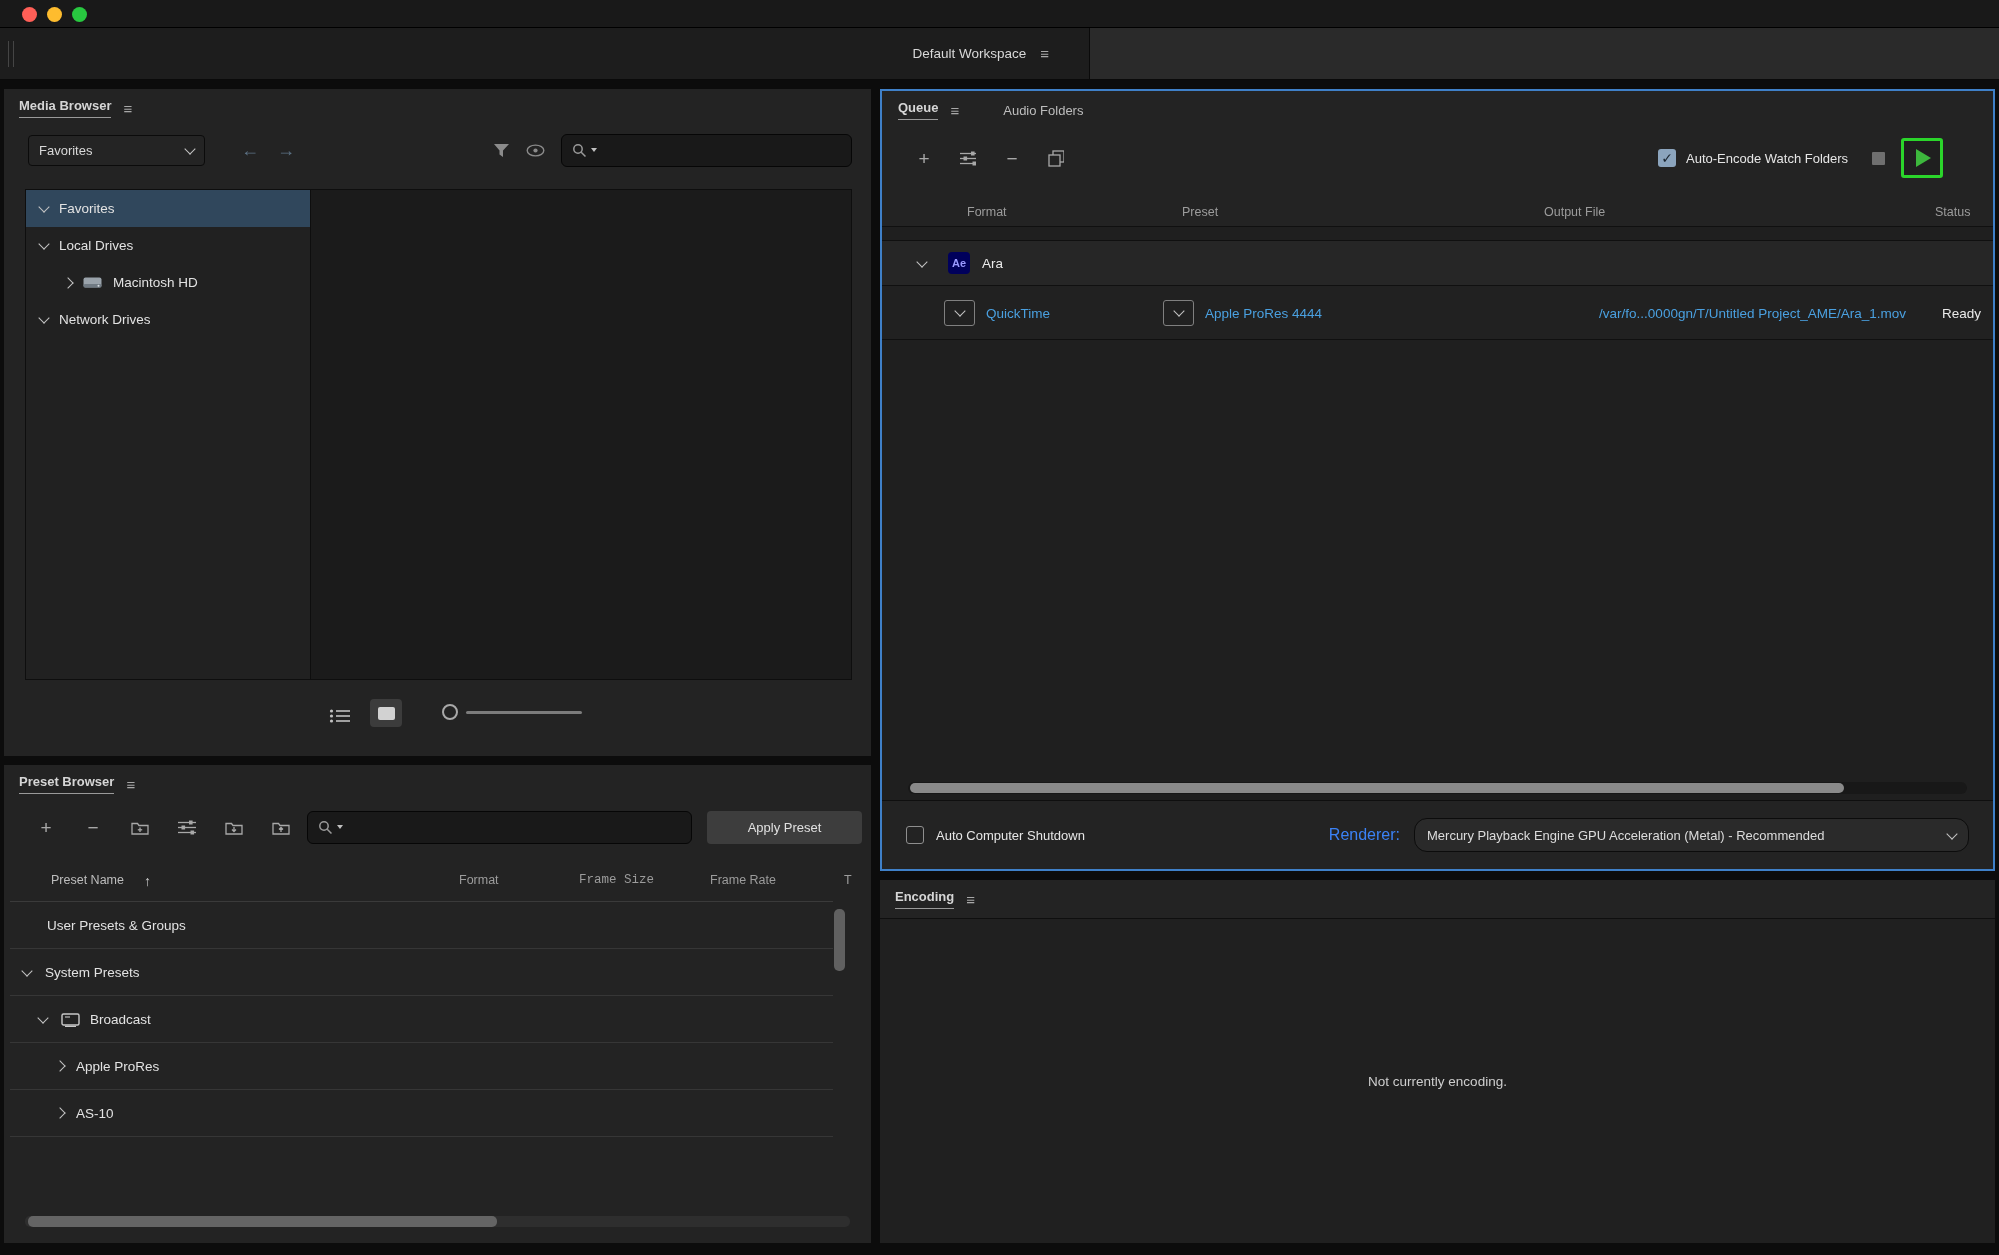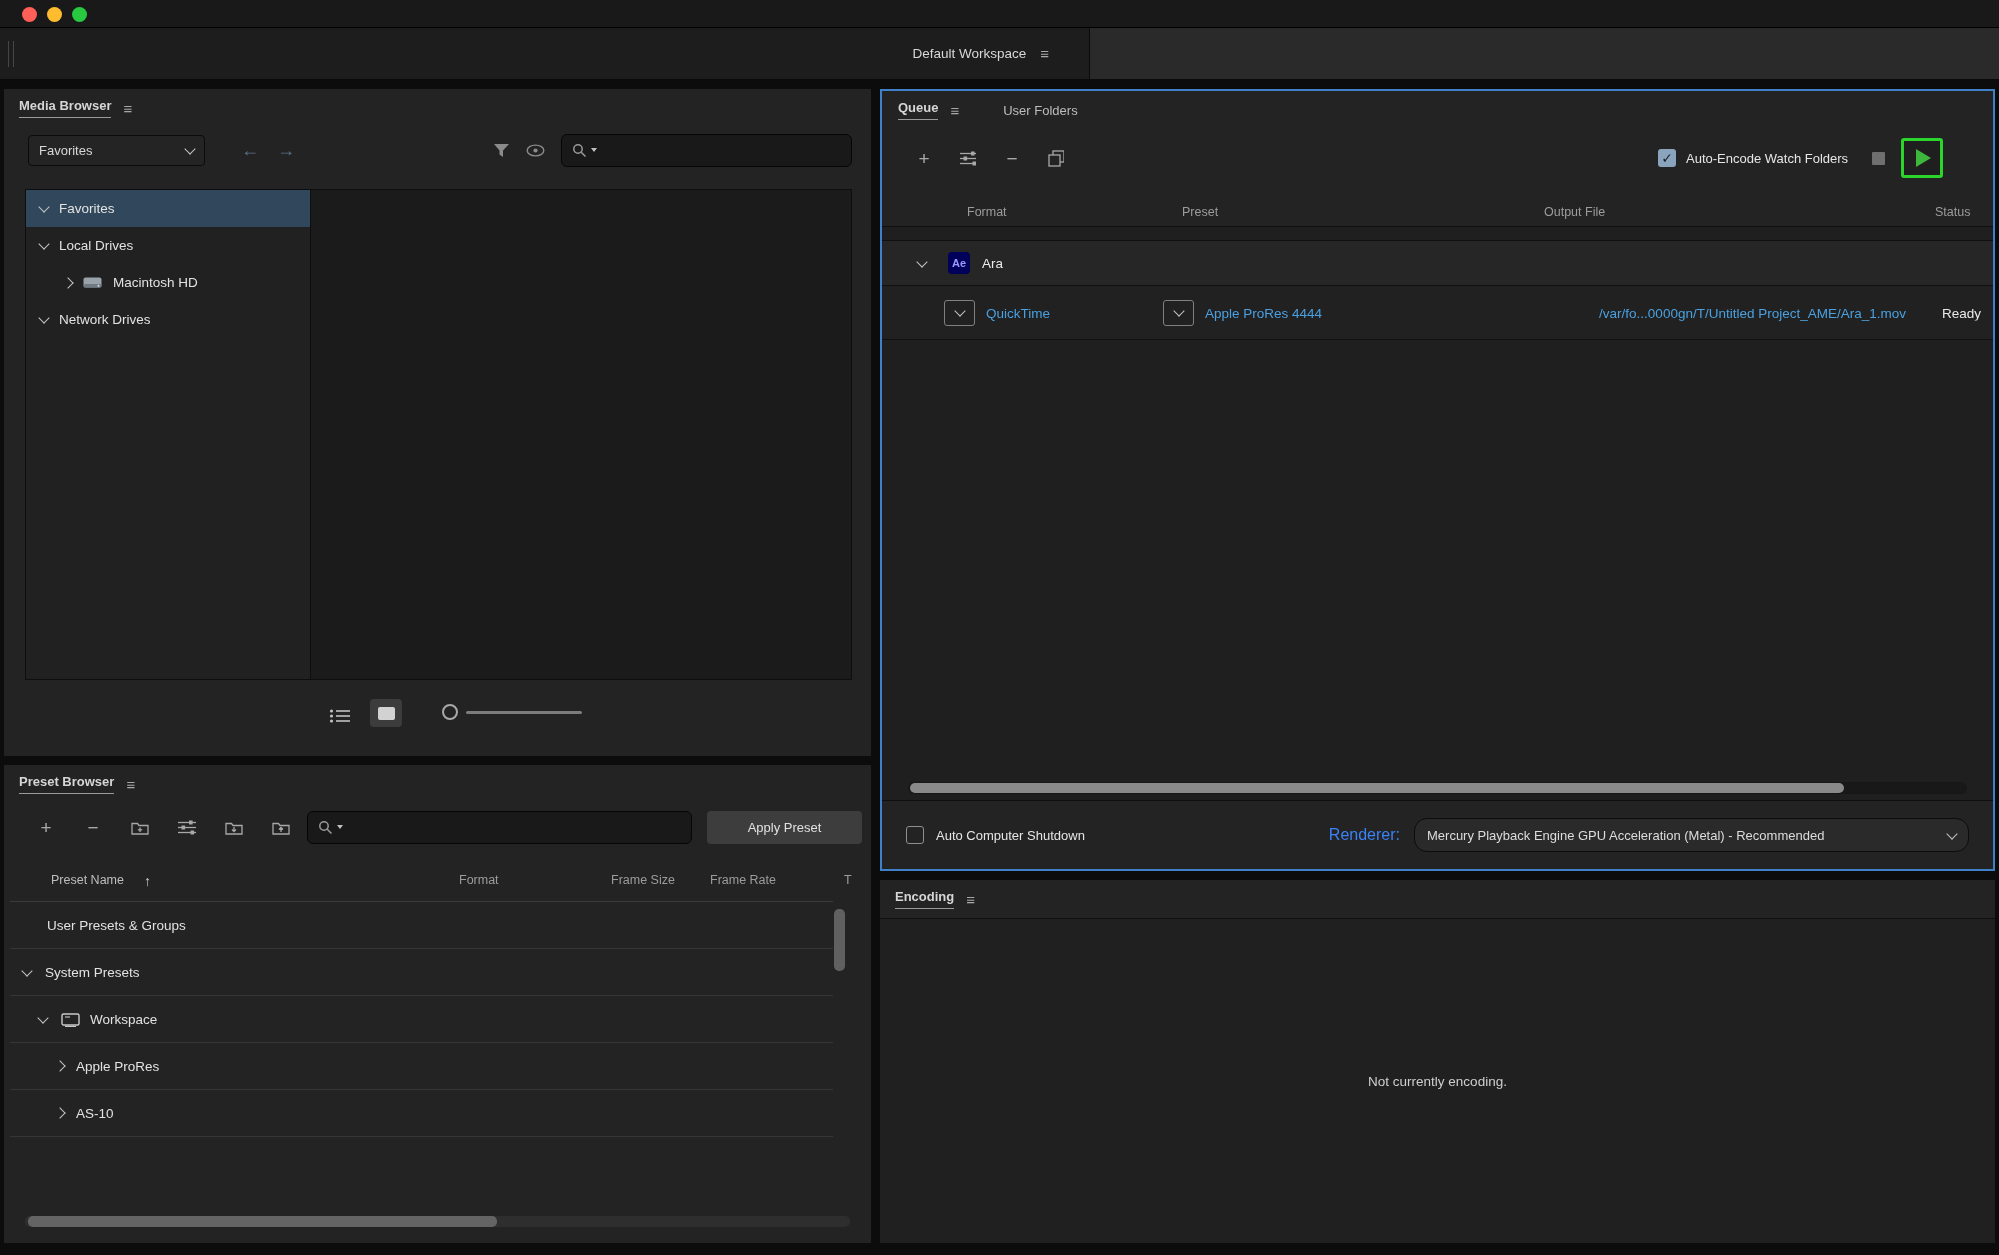--- a/index.html
+++ b/index.html
@@ -66,21 +66,21 @@
   
   .pb-toolbar { position:absolute; top:38px; left:0; right:0; height:48px; display:flex; align-items:center; padding-left:33px; gap:29px; }
   .pb-toolbar .tool { width:18px; display:flex; justify-content:center; color:#a8a8a8; font-size:19px; line-height:1; flex:none; }
   .pb-search { width:385px; margin-left:-12px; flex:none; }
   .apply-btn { width:155px; height:33px; margin-left:-14px; background:#3d3d3d; border-radius:4px; display:flex; align-items:center; justify-content:center;
                font-size:13px; color:#e0e0e0; flex:none; }
   .pb-cols { position:absolute; top:98px; left:0; right:0; height:38px; font-size:12.5px; color:#9c9c9c; }
   .pb-cols span { position:absolute; top:10px; }
   .pb-col-name { left:47px; color:#bdbdbd; }
   .sort-arrow { position:absolute; left:140px; top:8px; font-size:14px; color:#d0d0d0; }
-  .pb-col-format { left:455px; } .pb-col-size { left:607px; } .pb-col-rate { left:706px; } .pb-col-t { left:840px; }
+  .pb-col-format { left:455px; } .pb-col-size { left:575px;font-family:Liberation Mono, monospace; } .pb-col-rate { left:706px; } .pb-col-t { left:840px; }
   .pb-list { position:absolute; top:136px; left:6px; width:823px; border-top:1px solid #3a3a3a; }
   .pb-row { height:47px; display:flex; align-items:center; border-bottom:1px solid #363636; font-size:13.5px; color:#e2e2e2; }
   .pb-row .lbl { margin-left:12px; }
   .pb-r0 .lbl { margin-left:37px; }
   .pb-r1 .chev { margin-left:13px; } .pb-r1 .lbl { margin-left:14px; }
   .pb-r2 .chev, .pb-r3 .chev { margin-left:29px; }
   .pb-r2 svg, .pb-r3 svg { margin-left:14px; }
   .pb-r2 .lbl, .pb-r3 .lbl { margin-left:10px; }
   .pb-r4 .chev, .pb-r5 .chev { margin-left:46px; }
   .pb-vscroll { position:absolute; right:26px; top:144px; width:11px; height:62px; background:#606060; border-radius:5px; }
@@ -291,42 +291,42 @@
           <span class="chev down"></span>
           <span class="lbl">System Presets</span>
         </div>
         <div class="pb-row pb-r3">
           <span class="chev down"></span>
           <svg width="19" height="15">
               <rect x="1" y="2" width="17" height="11" rx="1.5" fill="none" stroke="#c9c9c9" stroke-width="1.4"></rect>
               <line x1="4" y1="14.5" x2="15" y2="14.5" stroke="#c9c9c9" stroke-width="1.4"></line>
               <line x1="4" y1="5" x2="9" y2="5" stroke="#c9c9c9" stroke-width="1.1"></line>
             </svg>
-          <span class="lbl">Workspace</span>
+          <span class="lbl">Broadcast</span>
         </div>
         <div class="pb-row pb-r4">
           <span class="chev right"></span>
           <span class="lbl">Apple ProRes</span>
         </div>
         <div class="pb-row pb-r5">
           <span class="chev right"></span>
           <span class="lbl">AS-10</span>
         </div>
       </div>
       <div class="pb-vscroll"></div>
       <div class="pb-hscroll">
         <div class="thumb"></div>
       </div>
     </section>
 
     <section class="panel qp">
       <div class="panel-header">
         <span class="panel-title">Queue</span>
         <span class="hamburger">≡</span>
-        <span class="tab-inactive qp-watch">User Folders</span>
+        <span class="tab-inactive qp-watch">Audio Folders</span>
       </div>
       <div class="qp-toolbar">
         <span class="tool">+</span>
         <span class="tool">
           <svg width="18" height="15">
             <line x1="0" y1="2.5" x2="18" y2="2.5" stroke="#a8a8a8" stroke-width="1.3"></line>
               <rect x="11" y="0.5" width="3.6" height="4" fill="#a8a8a8"></rect>
             <line x1="0" y1="7.5" x2="18" y2="7.5" stroke="#a8a8a8" stroke-width="1.3"></line>
               <rect x="3.5" y="5.5" width="3.6" height="4" fill="#a8a8a8"></rect>
             <line x1="0" y1="12.5" x2="18" y2="12.5" stroke="#a8a8a8" stroke-width="1.3"></line>

